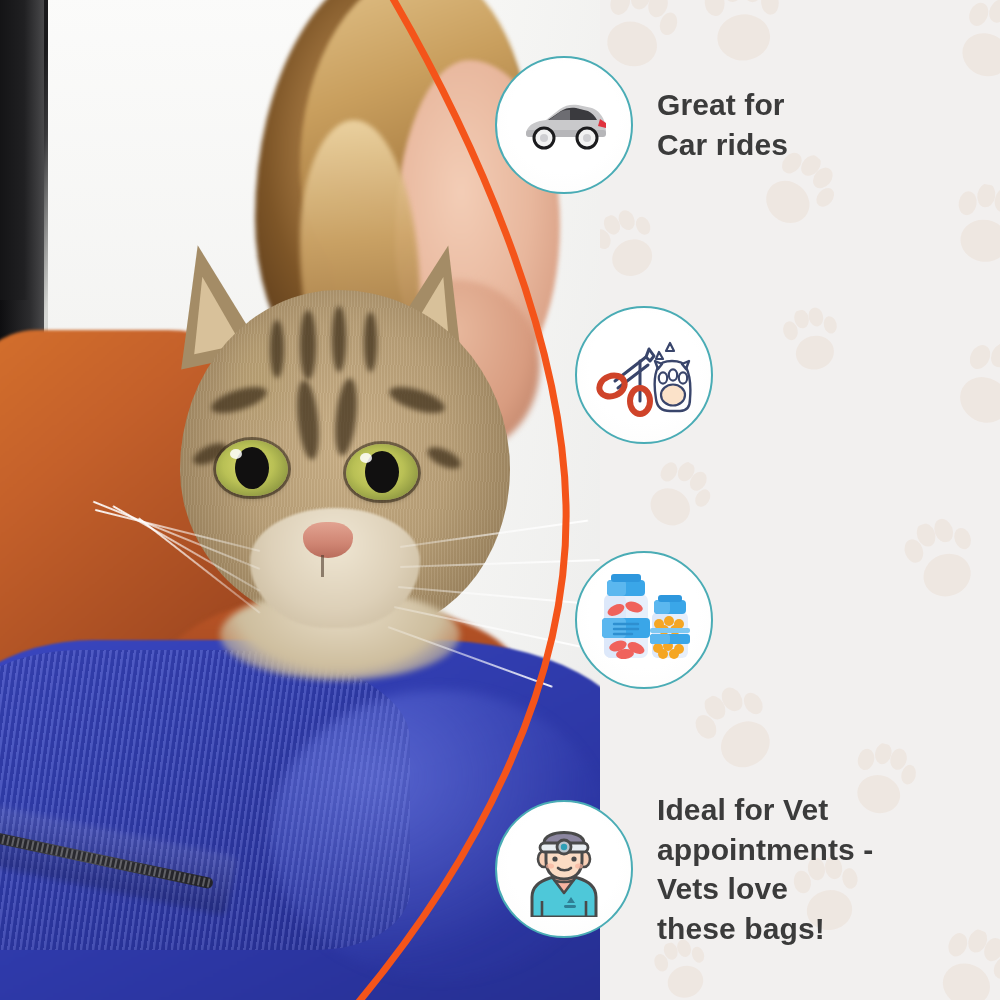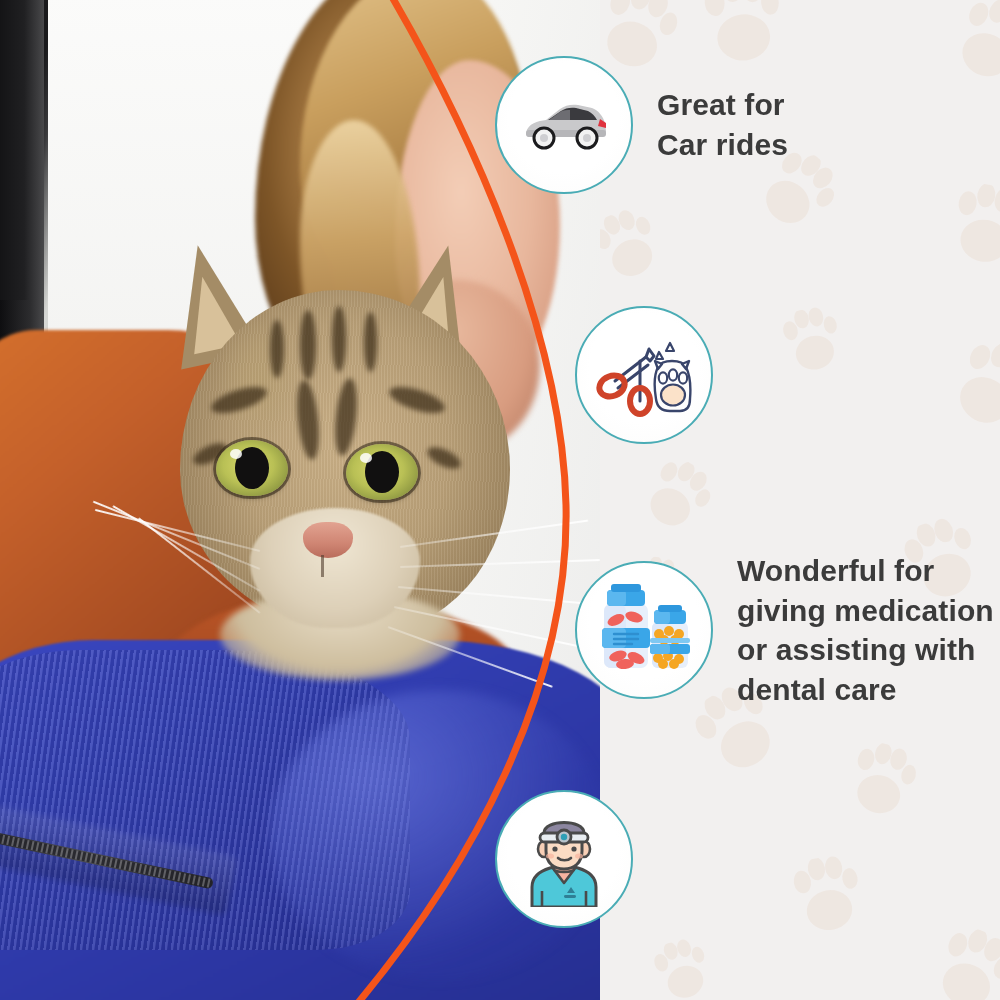--- a/index.html
+++ b/index.html
@@ -665,24 +665,20 @@
               <circle cx="74" cy="74" r="5"></circle>
               <circle cx="85" cy="77" r="5"></circle>
             <circle cx="69" cy="82" r="5"></circle>
               <circle cx="80" cy="82" r="5"></circle>
           </g>
           <rect x="56" y="62" width="40" height="10" rx="3" fill="#3aa6e8"></rect>
           <rect x="56" y="62" width="20" height="10" rx="3" fill="#5bb7ef"></rect>
           <rect x="56" y="56" width="40" height="5" rx="2" fill="#7fc8f2"></rect>
         </svg>
       </div>
-      <div class="f-text">Wonderful for
-giving medication
-or assisting with
-dental care</div>
     </div>
 
     <div class="feature" style="left:25px; top:790px;">
       <div class="f-icon">
         <svg width="92" height="96" viewBox="0 0 92 96">
 
           <path d="M14 96 L14 76 C14 66, 22 60, 32 57 L46 54 L60 57 C70 60, 78 66, 78 76 L78 96 Z" fill="#4ec8d9" stroke="#4a4a4a" stroke-width="3" stroke-linejoin="round"></path>
           <path d="M34 56 L46 72 L58 56 L52 52 L40 52 Z" fill="#f7b2a0" stroke="#4a4a4a" stroke-width="2.6" stroke-linejoin="round"></path>
           <path d="M36 46 L36 58 C36 62, 56 62, 56 58 L56 46 Z" fill="#f7b2a0" stroke="#4a4a4a" stroke-width="2.6" stroke-linejoin="round"></path>
           <line x1="24" y1="80" x2="24" y2="96" stroke="#4a4a4a" stroke-width="2.6"></line>
@@ -701,16 +697,20 @@
           <circle cx="46" cy="26" r="7" fill="#b9c4cc" stroke="#4a4a4a" stroke-width="2.8"></circle>
           <circle cx="46" cy="26" r="3.2" fill="#2e9fb5"></circle>
 
           <circle cx="37" cy="38" r="2.6" fill="#4a4a4a"></circle>
           <circle cx="56" cy="38" r="2.6" fill="#4a4a4a"></circle>
           <path d="M40 47 C43 50, 50 50, 53 47" fill="none" stroke="#4a4a4a" stroke-width="2.6" stroke-linecap="round"></path>
           <ellipse cx="32" cy="45" rx="4" ry="2.6" fill="#f6b49e" opacity=".7"></ellipse>
           <ellipse cx="61" cy="45" rx="4" ry="2.6" fill="#f6b49e" opacity=".7"></ellipse>
         </svg>
       </div>
+      <div class="f-text">Ideal for Vet
+appointments -
+Vets love
+these bags!</div>
     </div>
 
   </div>
 </div>
 
 </body></html>

